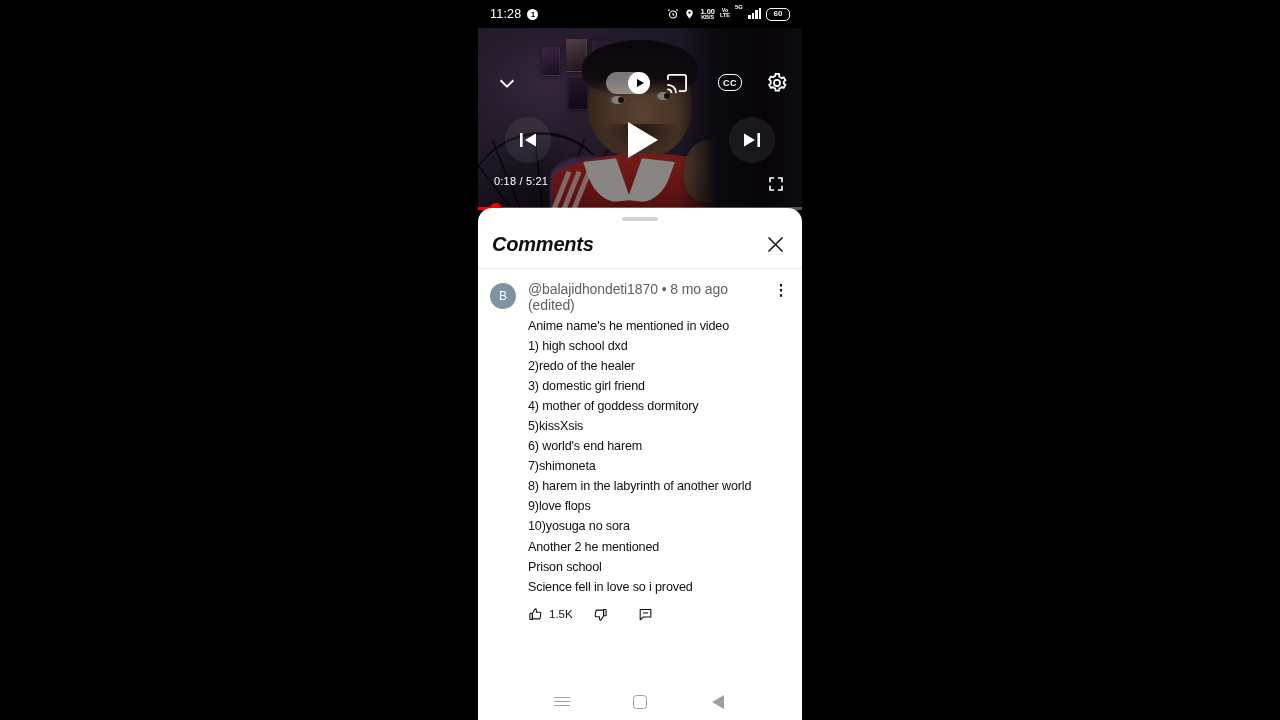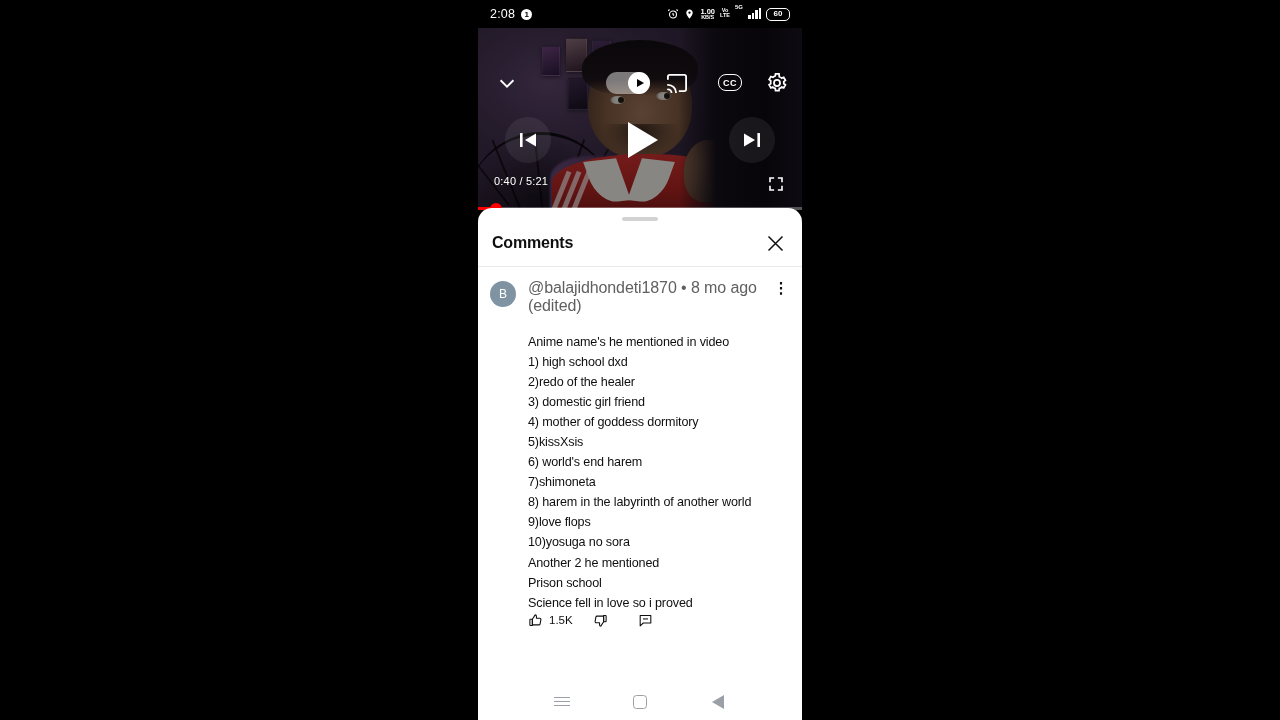--- a/index.html
+++ b/index.html
@@ -207,41 +207,41 @@
     display: flex; flex-direction: column;
   }
   .sheet-grab {
     width: 36px; height: 3.5px; border-radius: 2px; background: #d2d2d2;
     margin: 9px auto 0;
   }
   .sheet-head {
     display: flex; align-items: center; justify-content: space-between;
     padding: 12px 16px 12px 14px;
   }
-  .sheet-title { font-size: 16px; font-weight: bold; color: #0f0f0f; letter-spacing: -.2px; }
+  .sheet-title { font-size: 20px; font-weight: bold; color: #0f0f0f; letter-spacing: -.2px; font-style: italic; }
   .sheet-close { width: 21px; height: 21px; cursor: pointer; }
   .sheet-divider { height: 1px; background: #eaeaea; }
 
   .comments-scroll { flex: 1; overflow: hidden; padding: 12px 0 0 0; }
   .comment { display: flex; padding: 0 12px 0 12px; }
   .c-avatar {
     flex: 0 0 auto; width: 26px; height: 26px; border-radius: 50%;
     background: #7f93a3; color: #fff;
     font-size: 12px; font-weight: 500;
     display: flex; align-items: center; justify-content: center;
     margin-top: 2px;
   }
   .c-body { flex: 1; padding-left: 12px; padding-right: 4px; }
-  .c-meta { font-size: 16px; color: #606060; margin-bottom: 17px; letter-spacing: -.1px; }
+  .c-meta { font-size: 14px; color: #606060; margin-bottom: 3px; letter-spacing: -.1px; }
   .c-text { font-size: 12.6px; color: #0f0f0f; line-height: 20.1px; letter-spacing: -.15px; }
   .c-menu {
     flex: 0 0 auto; width: 18px; text-align: center; color: #0f0f0f;
     font-size: 15px; line-height: 14px; cursor: pointer; margin-top: 2px; font-weight: bold;
   }
-  .c-actions { display: flex; align-items: center; gap: 4px; }
+  .c-actions { display: flex; align-items: center; gap: 4px; margin-top: 10px; }
   .c-act {
     display: flex; align-items: center; gap: 6px; cursor: pointer;
     color: #0f0f0f; font-size: 11.5px;
   }
   .c-act.like { margin-right: 16px; }
   .c-act.dislike { margin-right: 26px; }
 
   
   .addbar {
     display: flex; align-items: center; gap: 11px;
@@ -297,21 +297,21 @@
   }
 </style>
 </head>
 <body>
 
 <div id="screen">
   <div id="phone">
 
     <div class="statusbar">
       <div class="sb-left">
-        <span class="sb-clock">2:08</span>
+        <span class="sb-clock">11:28</span>
         <span class="sb-dot">1</span>
       </div>
       <div class="sb-right">
         <svg class="sb-ico" width="12" height="12" viewBox="0 0 24 24" fill="none" stroke="#fff" stroke-width="2.2">
           <circle cx="12" cy="13" r="7"></circle>
             <path d="M12 10v3l2 2"></path>
             <path d="M5 3L2.5 5.5"></path>
             <path d="M19 3l2.5 2.5"></path>
         </svg>
         <svg class="sb-ico" width="11" height="12" viewBox="0 0 24 24" fill="#fff">
@@ -399,21 +399,21 @@
       </svg>
 
       <div class="ctl-next-halo"></div>
       <svg class="ctl ctl-next" viewBox="0 0 24 24" fill="#fff">
         <path d="M4 5.5v13L15 12z"></path>
         <rect x="17.4" y="5" width="2.6" height="14" rx="0.6"></rect>
       </svg>
 
       <div class="ctl ctl-play"></div>
 
-      <div class="ctl ctl-time">0:40 / 5:21</div>
+      <div class="ctl ctl-time">0:18 / 5:21</div>
 
       <svg class="ctl ctl-full" viewBox="0 0 24 24" fill="none" stroke="#fff" stroke-width="2.4" stroke-linecap="square">
         <path d="M3 8V3h5"></path>
           <path d="M21 8V3h-5"></path>
           <path d="M3 16v5h5"></path>
           <path d="M21 16v5h-5"></path>
       </svg>
 
       <div class="progress">
         <div class="played" style="width: 5.7%; background: rgb(255, 0, 0);"></div>

